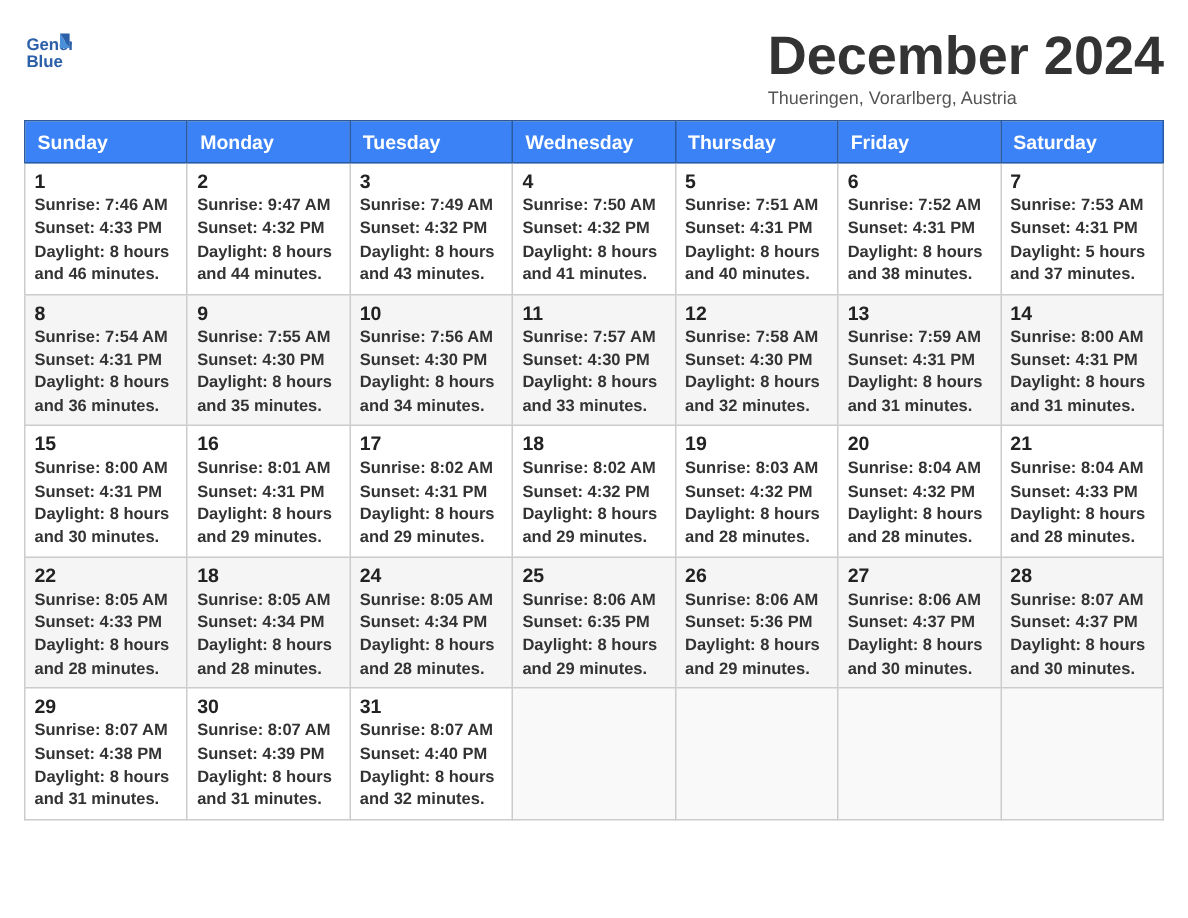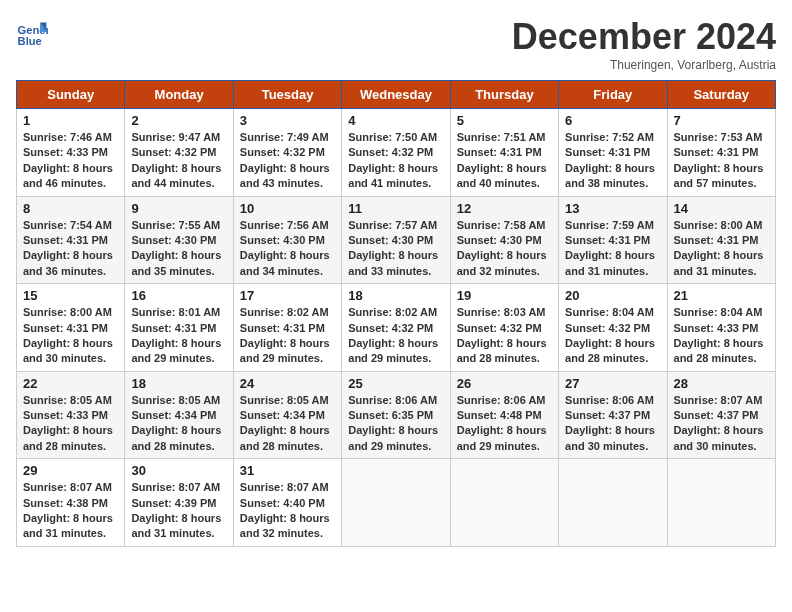--- a/index.html
+++ b/index.html
@@ -19,40 +19,40 @@
     .logo {
       display: flex;
       align-items: center;
       gap: 4px;
     }
     .logo-icon {
       width: 32px;
       height: 32px;
     }
     .title-block {
-      text-align: right;
+      text-align: left;
     }
     .month-title {
       font-size: 36px;
       font-weight: bold;
       color: #333;
     }
     .location-title {
       font-size: 12px;
       color: #555;
     }
     .calendar {
       width: 100%;
       border-collapse: collapse;
       font-size: 11px;
     }
     .calendar th {
-      background: #c2410c;
+      background: #3b82f6;
       color: #fff;
-      text-align: center;
+      text-align: left;
       padding: 6px 8px;
       font-size: 13px;
       font-weight: bold;
       border: 1px solid #2a5aa0;
     }
     .calendar td {
       border: 1px solid #ccc;
       vertical-align: top;
       padding: 4px 6px;
       width: calc(100% / 7);
@@ -129,21 +129,21 @@
         <td>
           <span class="day-num">5</span>
           <div class="day-info"><span>Sunrise: 7:51 AM</span><br><span>Sunset: 4:31 PM</span><br><span>Daylight: 8 hours and 40 minutes.</span></div>
         </td>
         <td>
           <span class="day-num">6</span>
           <div class="day-info"><span>Sunrise: 7:52 AM</span><br><span>Sunset: 4:31 PM</span><br><span>Daylight: 8 hours and 38 minutes.</span></div>
         </td>
         <td>
           <span class="day-num">7</span>
-          <div class="day-info"><span>Sunrise: 7:53 AM</span><br><span>Sunset: 4:31 PM</span><br><span>Daylight: 8 hours and 57 minutes.</span></div>
+          <div class="day-info"><span>Sunrise: 7:53 AM</span><br><span>Sunset: 4:31 PM</span><br><span>Daylight: 5 hours and 37 minutes.</span></div>
         </td>
       </tr>
       <tr>
         <td>
           <span class="day-num">8</span>
           <div class="day-info"><span>Sunrise: 7:54 AM</span><br><span>Sunset: 4:31 PM</span><br><span>Daylight: 8 hours and 36 minutes.</span></div>
         </td>
         <td>
           <span class="day-num">9</span>
           <div class="day-info"><span>Sunrise: 7:55 AM</span><br><span>Sunset: 4:30 PM</span><br><span>Daylight: 8 hours and 35 minutes.</span></div>
@@ -211,21 +211,21 @@
         <td>
           <span class="day-num">24</span>
           <div class="day-info"><span>Sunrise: 8:05 AM</span><br><span>Sunset: 4:34 PM</span><br><span>Daylight: 8 hours and 28 minutes.</span></div>
         </td>
         <td>
           <span class="day-num">25</span>
           <div class="day-info"><span>Sunrise: 8:06 AM</span><br><span>Sunset: 6:35 PM</span><br><span>Daylight: 8 hours and 29 minutes.</span></div>
         </td>
         <td>
           <span class="day-num">26</span>
-          <div class="day-info"><span>Sunrise: 8:06 AM</span><br><span>Sunset: 4:48 PM</span><br><span>Daylight: 8 hours and 29 minutes.</span></div>
+          <div class="day-info"><span>Sunrise: 8:06 AM</span><br><span>Sunset: 5:36 PM</span><br><span>Daylight: 8 hours and 29 minutes.</span></div>
         </td>
         <td>
           <span class="day-num">27</span>
           <div class="day-info"><span>Sunrise: 8:06 AM</span><br><span>Sunset: 4:37 PM</span><br><span>Daylight: 8 hours and 30 minutes.</span></div>
         </td>
         <td>
           <span class="day-num">28</span>
           <div class="day-info"><span>Sunrise: 8:07 AM</span><br><span>Sunset: 4:37 PM</span><br><span>Daylight: 8 hours and 30 minutes.</span></div>
         </td>
       </tr>

